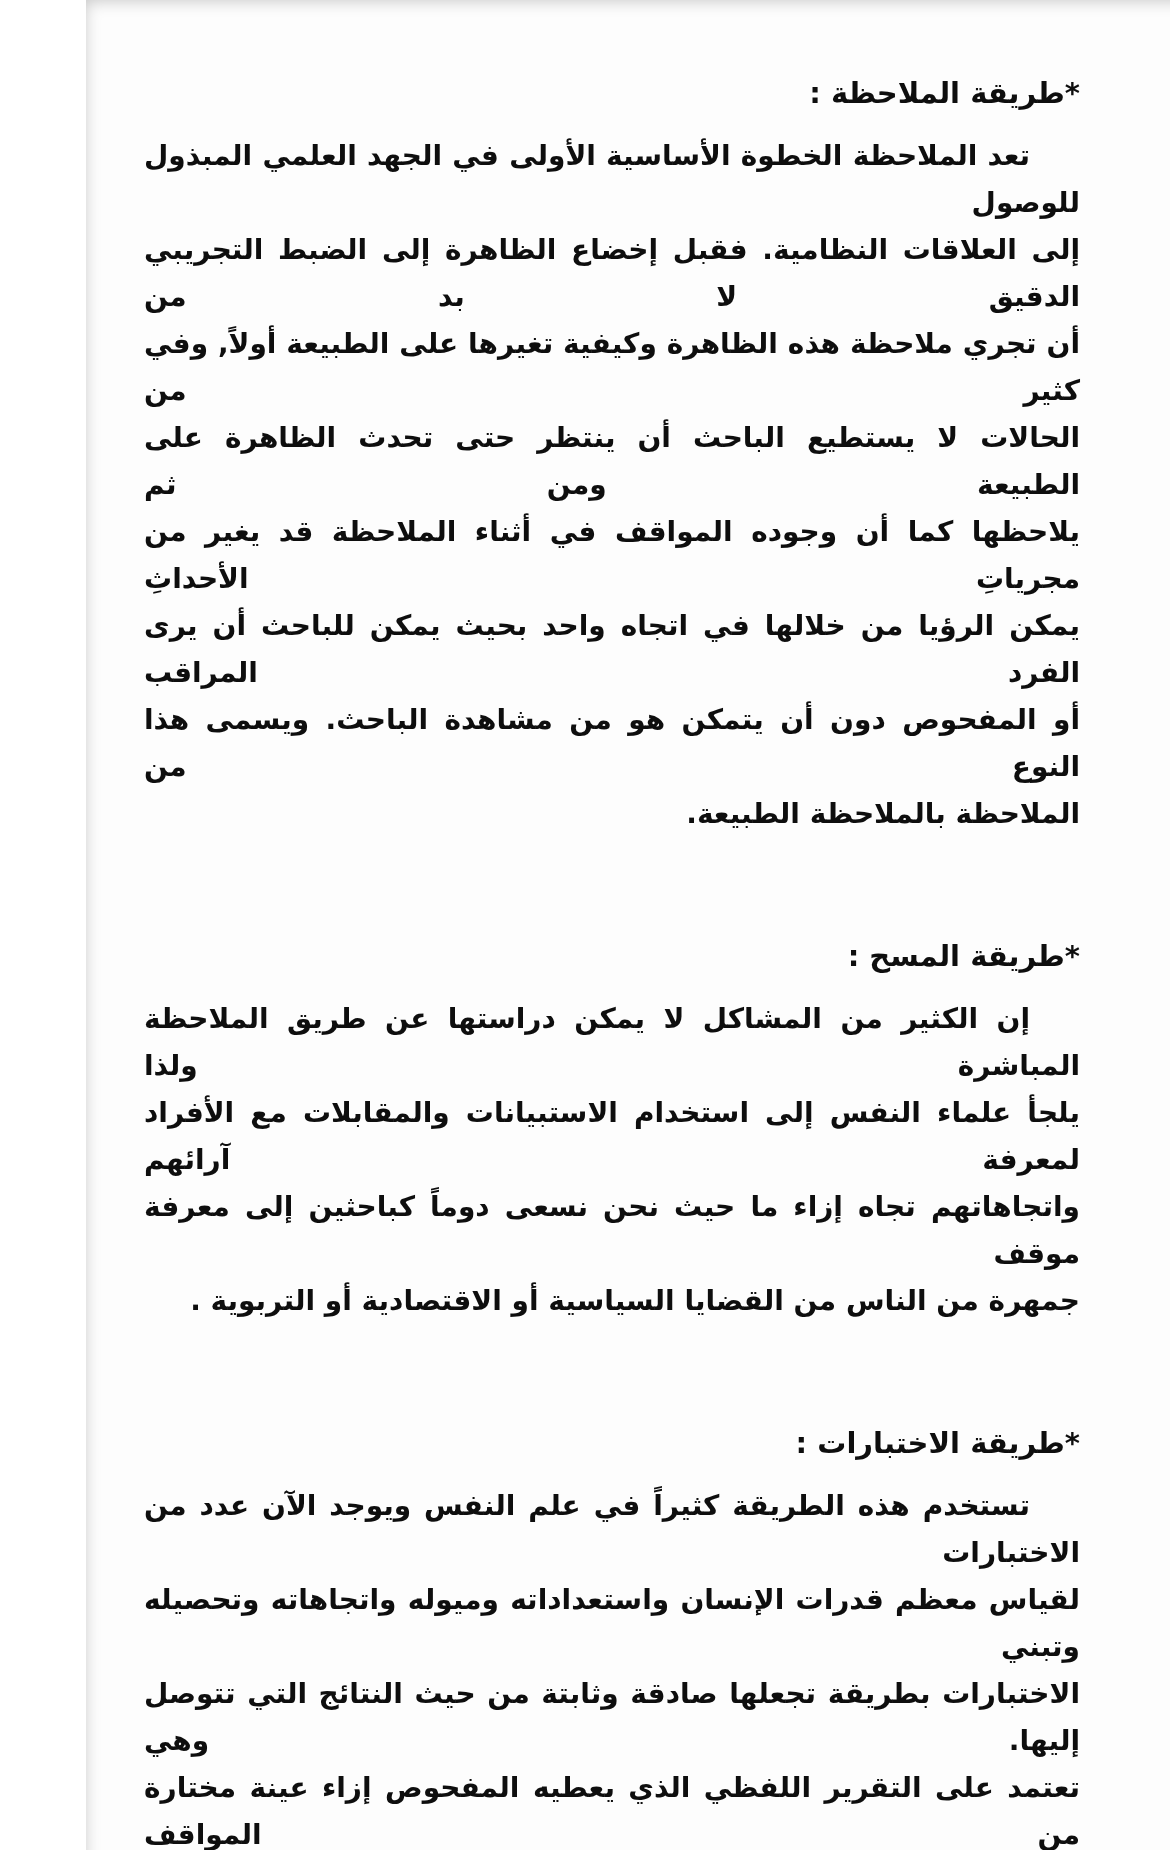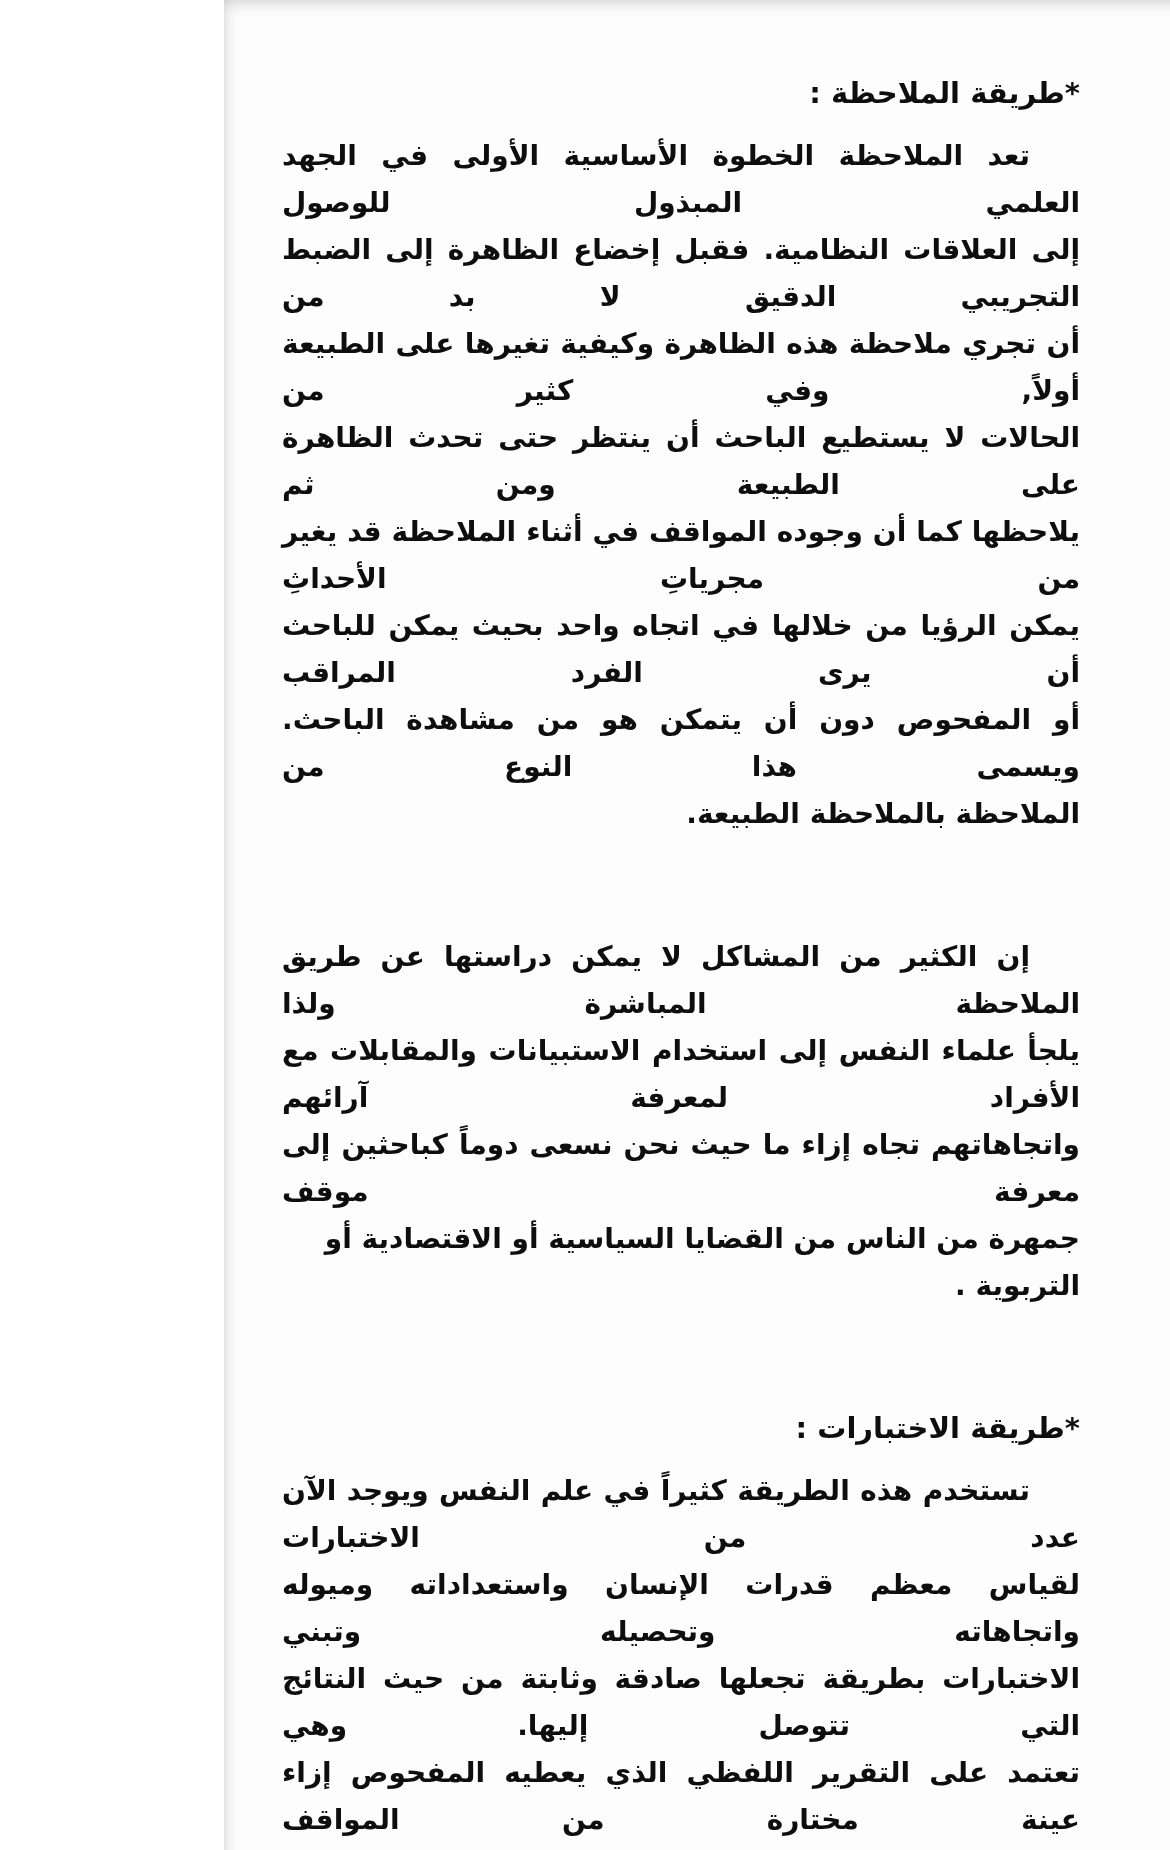--- a/index.html
+++ b/index.html
@@ -2,21 +2,21 @@
 <html lang="ar" dir="rtl"><head>
 <meta charset="utf-8">
 <style>
   html, body {
     margin: 0;
     padding: 0;
     background: #ffffff;
   }
   .page {
     position: relative;
-    width: 946px;
+    width: 1084px;
     height: 1850px;
     box-sizing: border-box;
     background: #fdfdfd;
     padding: 70px 90px 40px 58px;
     direction: rtl;
     font-family: "DejaVu Sans", sans-serif;
     font-weight: 700;
     color: #0e0e0e;
     overflow: hidden;
     
@@ -54,20 +54,21 @@
       <div class="line">أن تجري ملاحظة هذه الظاهرة وكيفية تغيرها على الطبيعة أولاً, وفي كثير من</div>
       <div class="line">الحالات لا يستطيع الباحث أن ينتظر حتى تحدث الظاهرة على الطبيعة ومن ثم</div>
       <div class="line">يلاحظها كما أن وجوده المواقف في أثناء الملاحظة قد يغير من مجرياتِ الأحداثِ</div>
       <div class="line">يمكن الرؤيا من خلالها في اتجاه واحد بحيث يمكن للباحث أن يرى الفرد المراقب</div>
       <div class="line">أو المفحوص دون أن يتمكن هو من مشاهدة الباحث. ويسمى هذا النوع من</div>
       <div class="line last">الملاحظة بالملاحظة الطبيعة.</div>
     </div>
   </section>
 
   <section class="sec">
+    <h2 class="sec-title">*طريقة المسح :</h2>
     <div class="para">
       <div class="line first">إن الكثير من المشاكل لا يمكن دراستها عن طريق الملاحظة المباشرة ولذا</div>
       <div class="line">يلجأ علماء النفس إلى استخدام الاستبيانات والمقابلات مع الأفراد لمعرفة آرائهم</div>
       <div class="line">واتجاهاتهم تجاه إزاء ما حيث نحن نسعى دوماً كباحثين إلى معرفة موقف</div>
       <div class="line last">جمهرة من الناس من القضايا السياسية أو الاقتصادية أو التربوية .</div>
     </div>
   </section>
 
   <section class="sec">
     <h2 class="sec-title">*طريقة الاختبارات :</h2>

